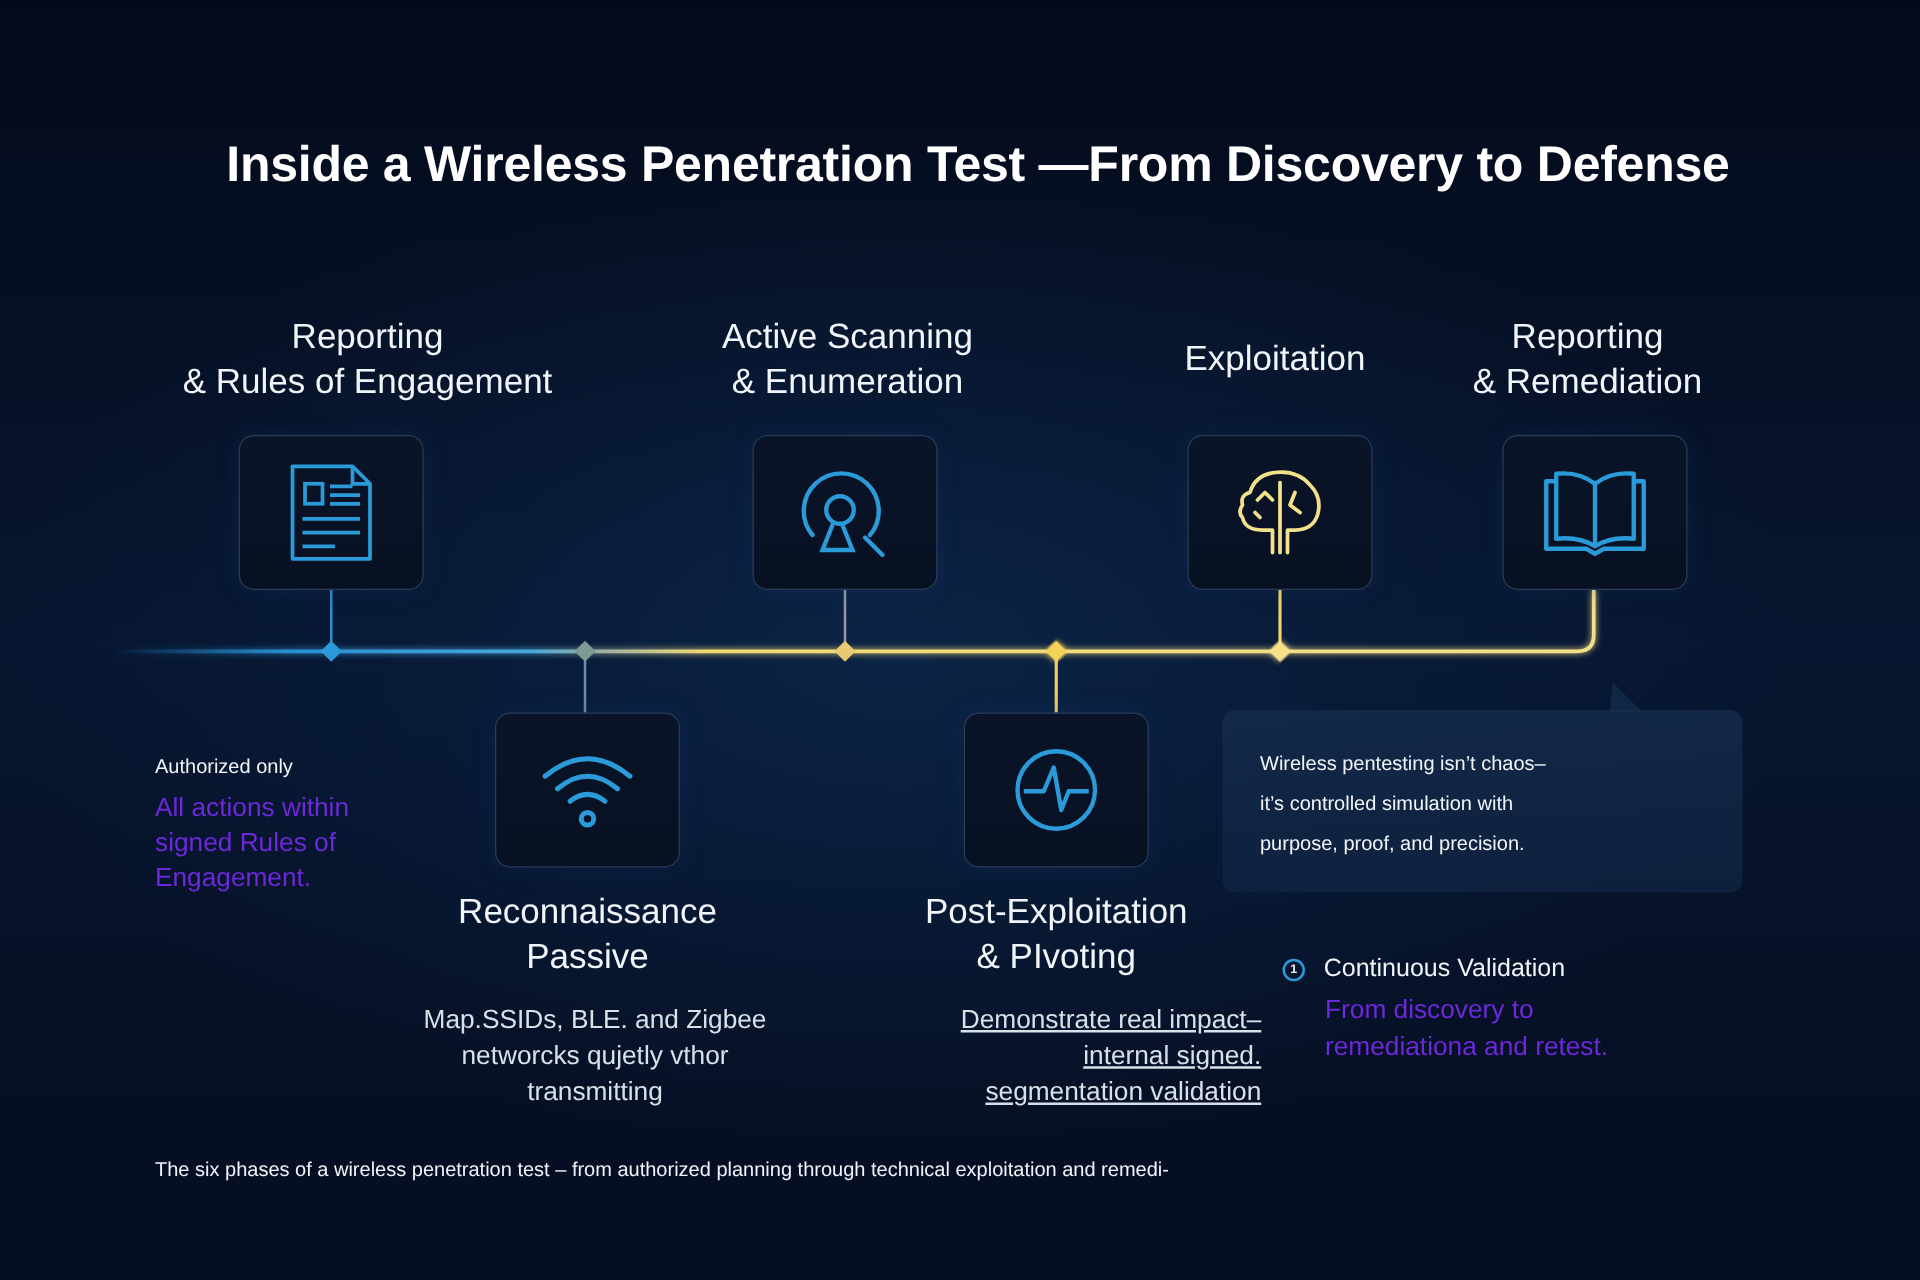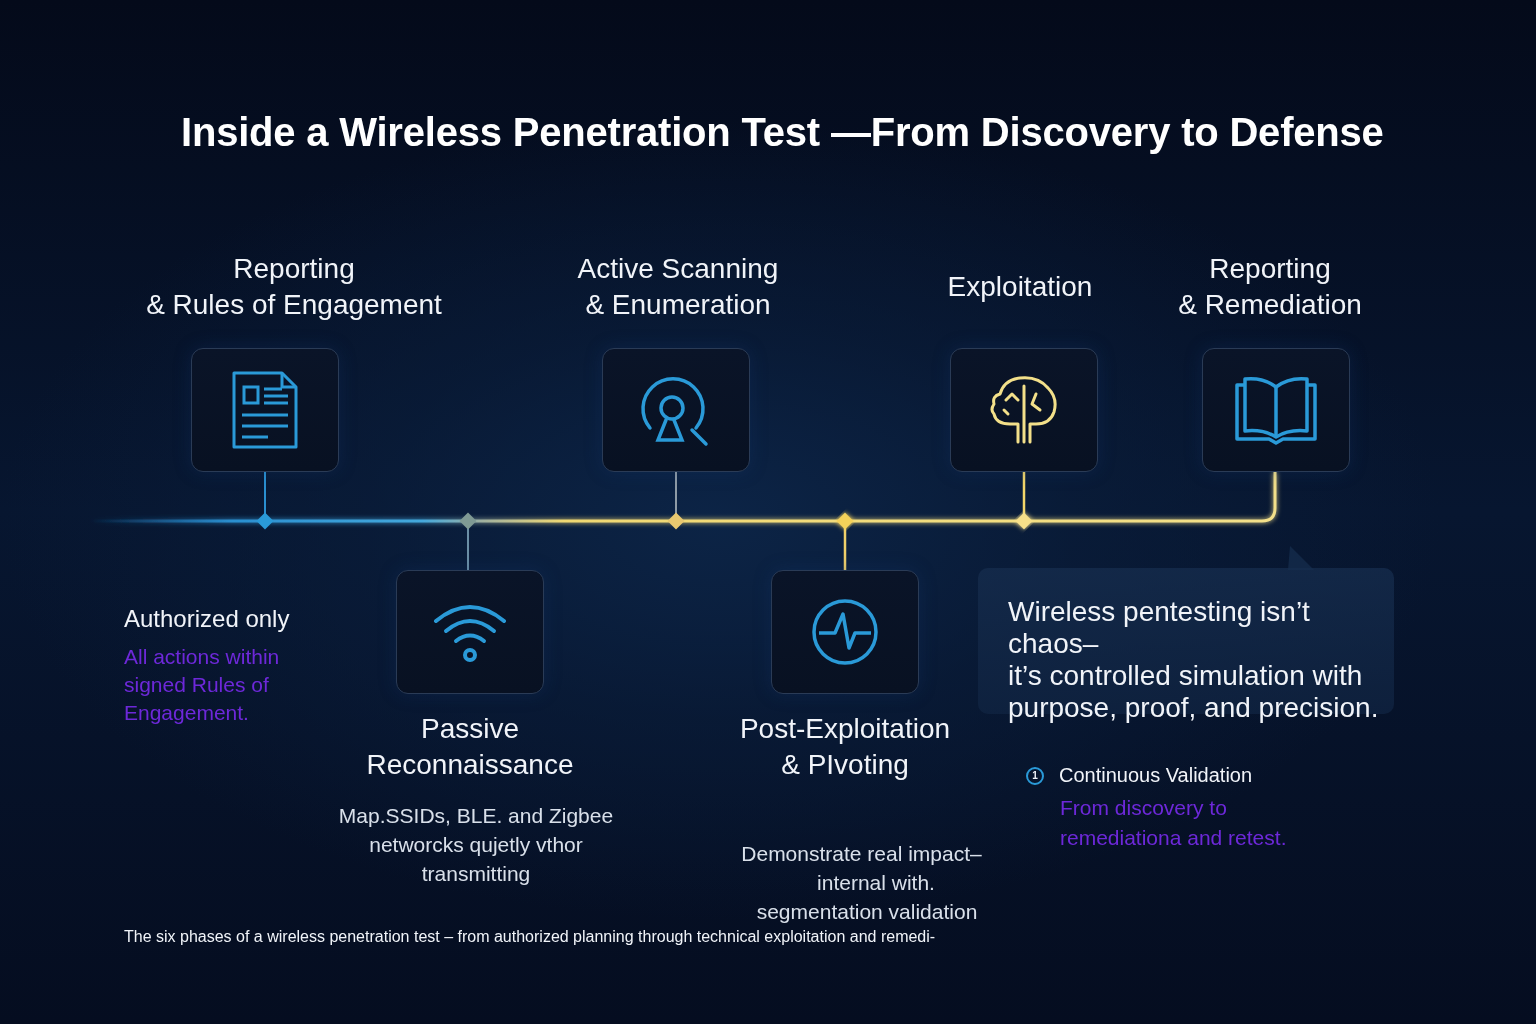--- a/index.html
+++ b/index.html
@@ -21,33 +21,33 @@
   }
   .card {
     width: 146px; height: 122px; border-radius: 12px;
     border: 1.5px solid #2a3b56;
     background: linear-gradient(180deg, #0a1428 0%, #081122 100%);
     box-shadow: 0 0 18px rgba(20,60,120,0.25);
     display: flex; align-items: center; justify-content: center;
   }
   .card svg { display: block; }
   .desc { font-size: 21px; line-height: 29px; color: #d9e0ea; text-align: center; }
-  .note-title { font-size: 24px; color: #f1f4f9; }
+  .note-title { font-size: 16px; color: #f1f4f9; }
   .note-body { font-size: 21px; line-height: 28px; color: #6d28d9; }
   .quote-box {
     left: 978px; top: 568px; width: 416px; height: 146px; border-radius: 10px;
     background: linear-gradient(180deg, rgba(22,45,78,0.75) 0%, rgba(16,36,66,0.75) 100%);
   }
   .quote-tail {
     left: 1288px; top: 546px; width: 0; height: 0;
     border-left: 2px solid transparent;
     border-right: 24px solid transparent;
     border-bottom: 24px solid rgba(22,45,78,0.75);
   }
-  .quote-text { font-size: 28px; line-height: 32px; color: #f1f4f9; }
+  .quote-text { font-size: 16px; line-height: 32px; color: #f1f4f9; }
   .caption { left: 124px; top: 920px; width: 1300px; font-size: 16px; line-height: 34px; color: #f1f4f9; }
 </style>
 </head>
 <body>
 
 <div class="abs title" style="width:1536px;left:30px;text-align:left;padding-left:151px;box-sizing:border-box;">Inside a Wireless Penetration Test —From Discovery to Defense</div>
 
 <svg class="abs" style="left:0;top:0;" width="1536" height="1024">
   <defs>
     <linearGradient id="lineGrad" x1="90" y1="0" x2="1276" y2="0" gradientUnits="userSpaceOnUse">
@@ -111,22 +111,22 @@
 
 <div class="abs card" style="left:396px;top:570px;">
   <svg width="80" height="70" viewBox="0 0 80 70" fill="none" stroke="#2a9ad8" stroke-width="4" stroke-linecap="round">
     <path d="M6 24 Q40 -4 74 24"></path>
     <path d="M16 34 Q40 14 64 34"></path>
     <path d="M26 44 Q40 33 54 44"></path>
     <circle cx="40" cy="58" r="5"></circle>
   </svg>
 </div>
 <div class="abs phase-label" style="left:290px;top:711px;width:360px;">
+  <div>Reconnaissance</div>
   <div>Passive</div>
-  <div>Reconnaissance</div>
 </div>
 <div class="abs desc" style="left:296px;top:801px;width:360px;">
   <div>Map.SSIDs, BLE. and Zigbee</div>
   <div>networcks qujetly vthor</div>
   <div>transmitting</div>
 </div>
 
 <div class="abs phase-label" style="left:498px;top:251px;width:360px;">
   <div>Active Scanning</div>
   <div>&amp; Enumeration</div>
@@ -143,23 +143,23 @@
 <div class="abs card" style="left:771px;top:570px;">
   <svg width="72" height="72" viewBox="0 0 72 72" fill="none" stroke="#2a9ad8" stroke-width="3.5" stroke-linejoin="round">
     <circle cx="36" cy="36" r="31"></circle>
     <path d="M10 37 H26 L34 18 L40 52 L46 37 H62"></path>
   </svg>
 </div>
 <div class="abs phase-label" style="left:665px;top:711px;width:360px;">
   <div>Post-Exploitation</div>
   <div>&amp; PIvoting</div>
 </div>
-<div class="abs desc" style="left:689px;top:839px;width:320px;text-align:center;">
+<div class="abs desc" style="left:689px;top:801px;width:320px;text-align:right;text-decoration:underline;">
   <div style="padding-left:25px;">Demonstrate real impact–</div>
-  <div style="padding-left:54px;">internal with.</div>
+  <div style="padding-left:54px;">internal signed.</div>
   <div style="padding-left:36px;">segmentation validation</div>
 </div>
 
 <div class="abs phase-label" style="left:840px;top:269px;width:360px;">
   <div>Exploitation</div>
 </div>
 <div class="abs card" style="left:950px;top:348px;">
   <svg width="76" height="76" viewBox="0 0 76 76" fill="none" stroke="#f3e08a" stroke-width="3" stroke-linecap="round" stroke-linejoin="round">
     <path d="M32 70 V52 H24 Q10 52 8 42 Q4 38 8 32 Q6 24 14 22 Q18 8 34 6 Q52 4 62 16 Q72 26 68 40 Q64 52 50 52 H44 V70"></path>
     <line x1="38" y1="14" x2="38" y2="70"></line>

